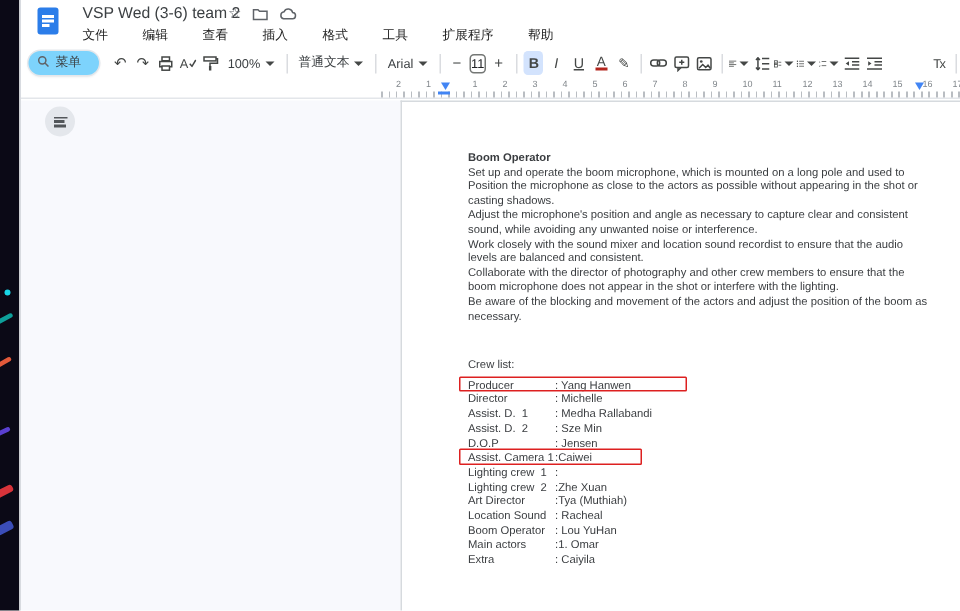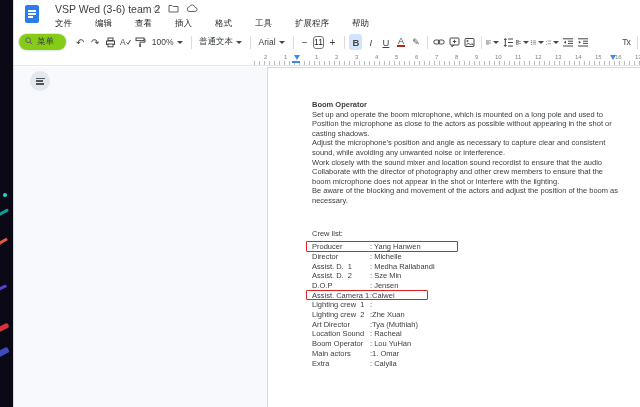--- a/index.html
+++ b/index.html
@@ -25,21 +25,21 @@
   .docs-icon i { position:absolute; left:3px; width:8px; height:1.5px; background:#fff; }
   .docs-icon i:nth-child(1){ top:5px; } .docs-icon i:nth-child(2){ top:8px; } .docs-icon i:nth-child(3){ top:11px; width:5px; }
   .doc-title { position:absolute; left:41px; top:3px; font-size:10.5px; color:#3c4043; white-space:nowrap; }
   .title-icons { position:absolute; left:138px; top:3px; display:flex; gap:7px; color:#5f6368; font-size:10px; align-items:center; }
   .title-icons svg { display:block; }
   .menubar { position:absolute; left:41px; top:18px; display:flex; gap:23px; font-size:8.5px; color:#1f1f1f; white-space:nowrap; }
   .menubar span { cursor:default; }
 
   
   .toolbar { position:absolute; left:0; top:31px; width:627px; height:22px; display:flex; align-items:center; padding-left:5px; gap:2px; background:#fff; }
-  .search-pill { display:flex; align-items:center; gap:4px; width:84px; height:16px; border-radius:9px; background:#84cc16; box-shadow:0 0 0 1px #e4e7eb, 0 1px 2px rgba(0,0,0,.12); padding-left:6px; font-size:8.5px; color:#3c4043; margin-right:6px; }
+  .search-pill { display:flex; align-items:center; gap:4px; width:84px; height:16px; border-radius:9px; background:#7dd3fc; box-shadow:0 0 0 1px #e4e7eb, 0 1px 2px rgba(0,0,0,.12); padding-left:6px; font-size:8.5px; color:#3c4043; margin-right:6px; }
   .tbtn { min-width:13px; height:16px; display:flex; align-items:center; justify-content:center; color:#444746; font-size:10px; border-radius:3px; cursor:default; }
   .tbtn svg { display:block; }
   .tbtn.active { background:#d3e3fd; }
   .tb-sep { width:1px; height:13px; background:#dadce0; margin:0 3px; }
   .tb-select { display:flex; align-items:center; gap:3px; font-size:8.5px; color:#3c4043; padding:0 3px; white-space:nowrap; }
   .caret { width:0; height:0; border-left:3px solid transparent; border-right:3px solid transparent; border-top:3.5px solid #444746; display:inline-block; }
   .size-box { width:15px; height:13px; border:1px solid #747775; border-radius:3px; font-size:8.5px; color:#202124; display:flex; align-items:center; justify-content:center; }
   .bold-b { font-weight:bold; font-size:9.5px; }
   .ital-i { font-style:italic; font-size:9.5px; }
   .und-u { text-decoration:underline; font-size:9.5px; }
@@ -314,20 +314,21 @@
       <div class="page">
         <div class="doctext">
           <div class="heading">Boom Operator</div>
           <div id="body-lines">
               <div>Set up and operate the boom microphone, which is mounted on a long pole and used to</div>
               <div>Position the microphone as close to the actors as possible without appearing in the shot or</div>
               <div>casting shadows.</div>
               <div>Adjust the microphone's position and angle as necessary to capture clear and consistent</div>
               <div>sound, while avoiding any unwanted noise or interference.</div>
               <div>Work closely with the sound mixer and location sound recordist to ensure that the audio</div>
+              <div>levels are balanced and consistent.</div>
               <div>Collaborate with the director of photography and other crew members to ensure that the</div>
               <div>boom microphone does not appear in the shot or interfere with the lighting.</div>
               <div>Be aware of the blocking and movement of the actors and adjust the position of the boom as</div>
               <div>necessary.</div>
             </div>
           <div class="crew-title">Crew list:</div>
           <div class="crew-rows" id="crew-rows">
               <div class="crew-row">
                 <span class="lbl">Producer</span>
                 <span class="val">: Yang Hanwen</span>

